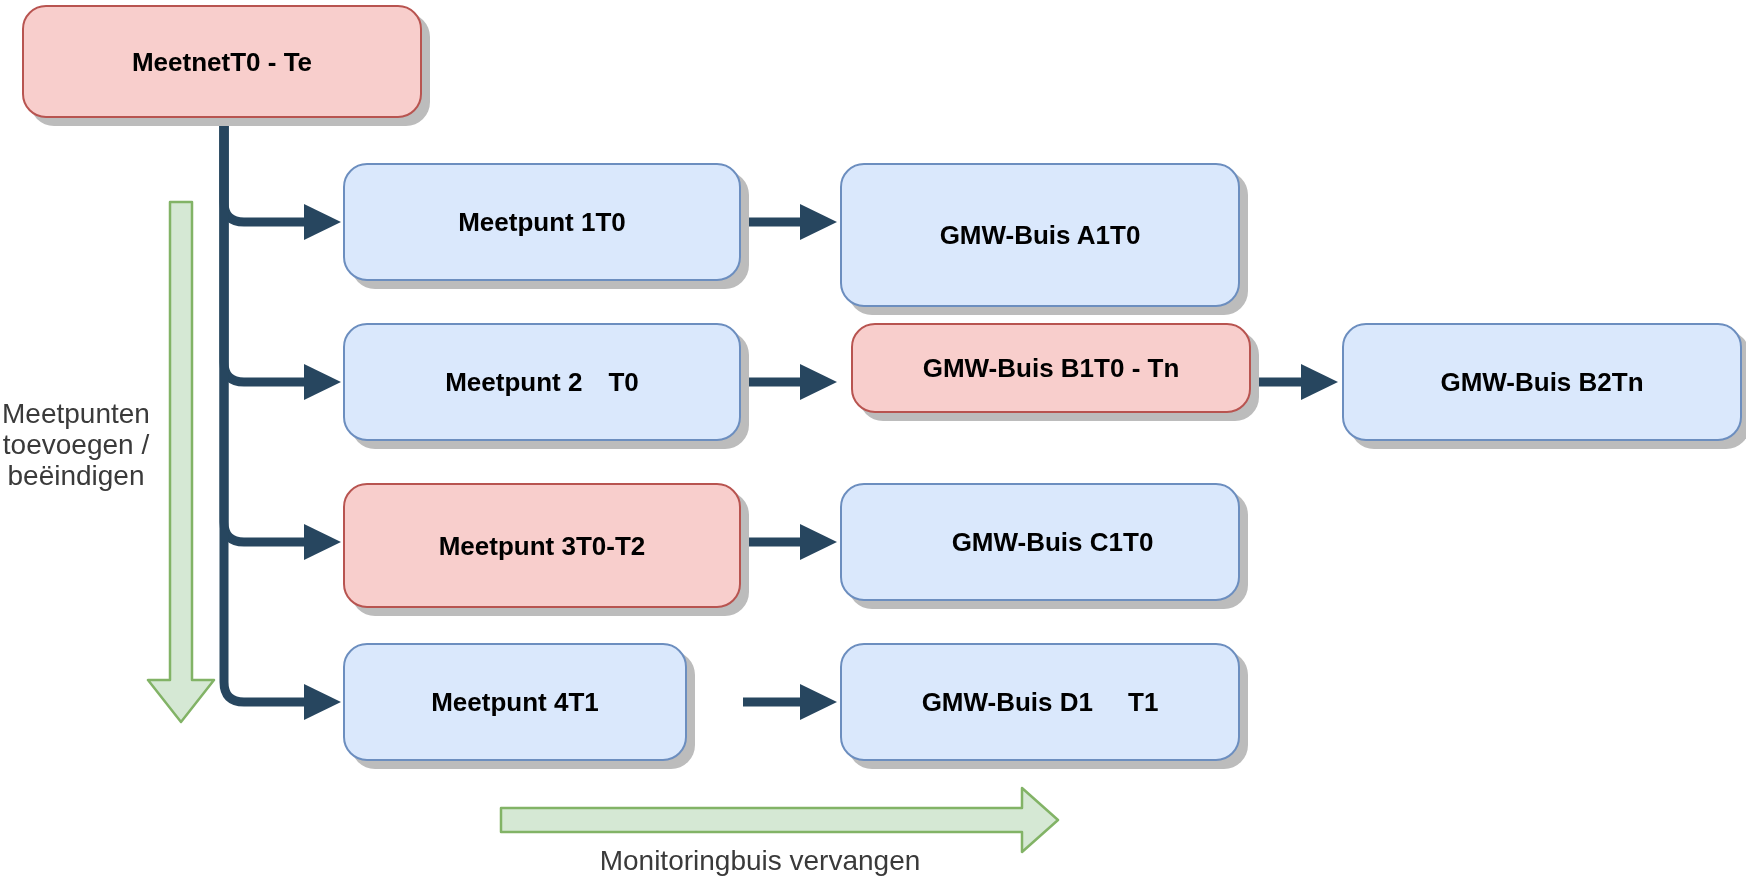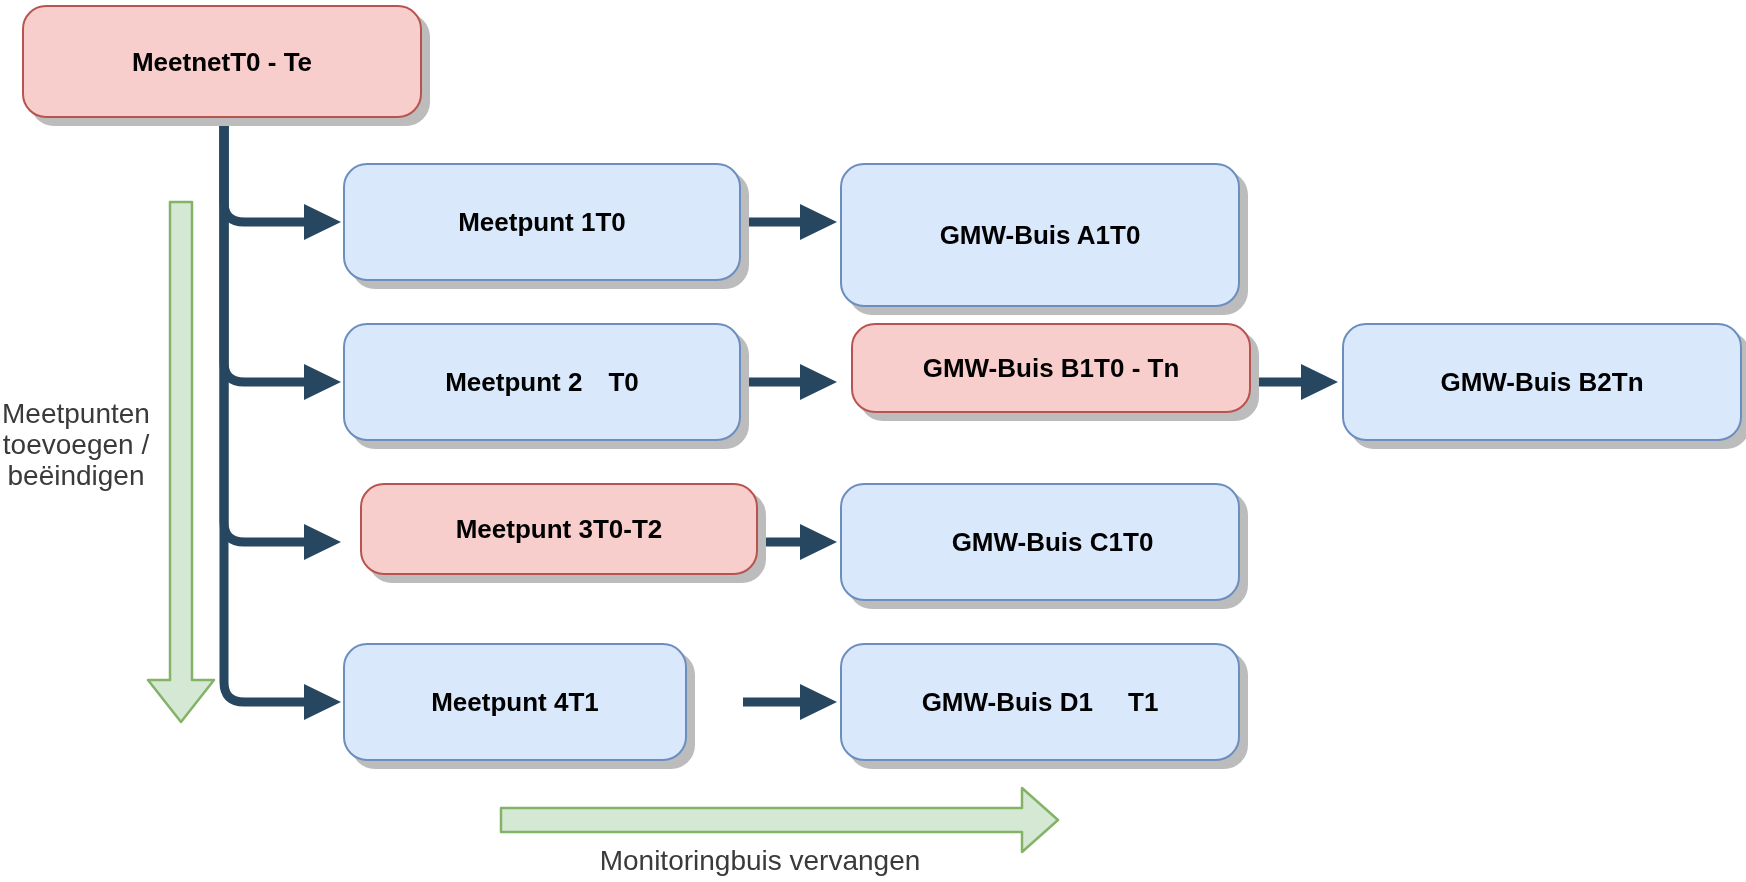--- a/index.html
+++ b/index.html
@@ -101,21 +101,21 @@
   <div class="node blue" style="left:343px; top:163px; width:398px; height:118px;">
     <div>Meetpunt 1</div>
     <div>T0</div>
   </div>
 
   <div class="node blue" style="left:343px; top:323px; width:398px; height:118px;gap:26px;">
     <div>Meetpunt 2</div>
     <div>T0</div>
   </div>
 
-  <div class="node red" style="left:360px; top:483px; width:398px; height:92px;">
+  <div class="node red" style="left:343px; top:483px; width:398px; height:125px;">
     <div>Meetpunt 3</div>
     <div>T0-T2</div>
   </div>
 
   <div class="node blue" style="left:343px; top:643px; width:344px; height:118px;">
     <div>Meetpunt 4</div>
     <div>T1</div>
   </div>
 
   <div class="node blue" style="left:840px; top:163px; width:400px; height:144px;">

